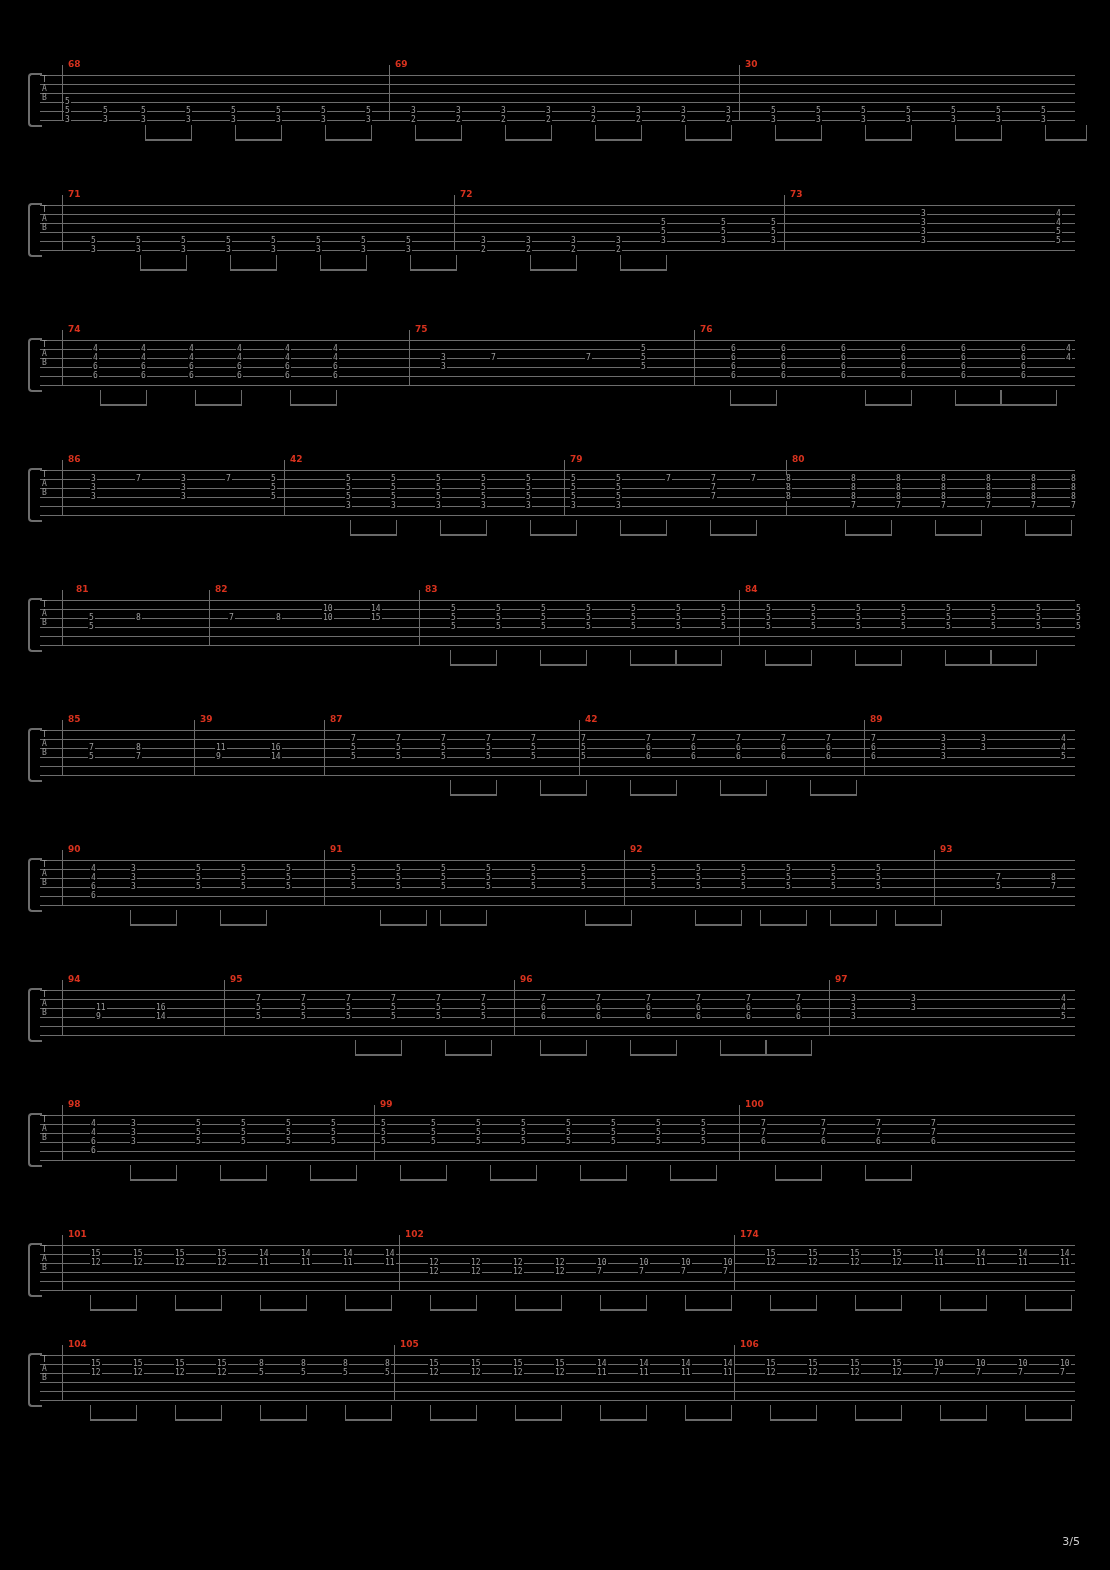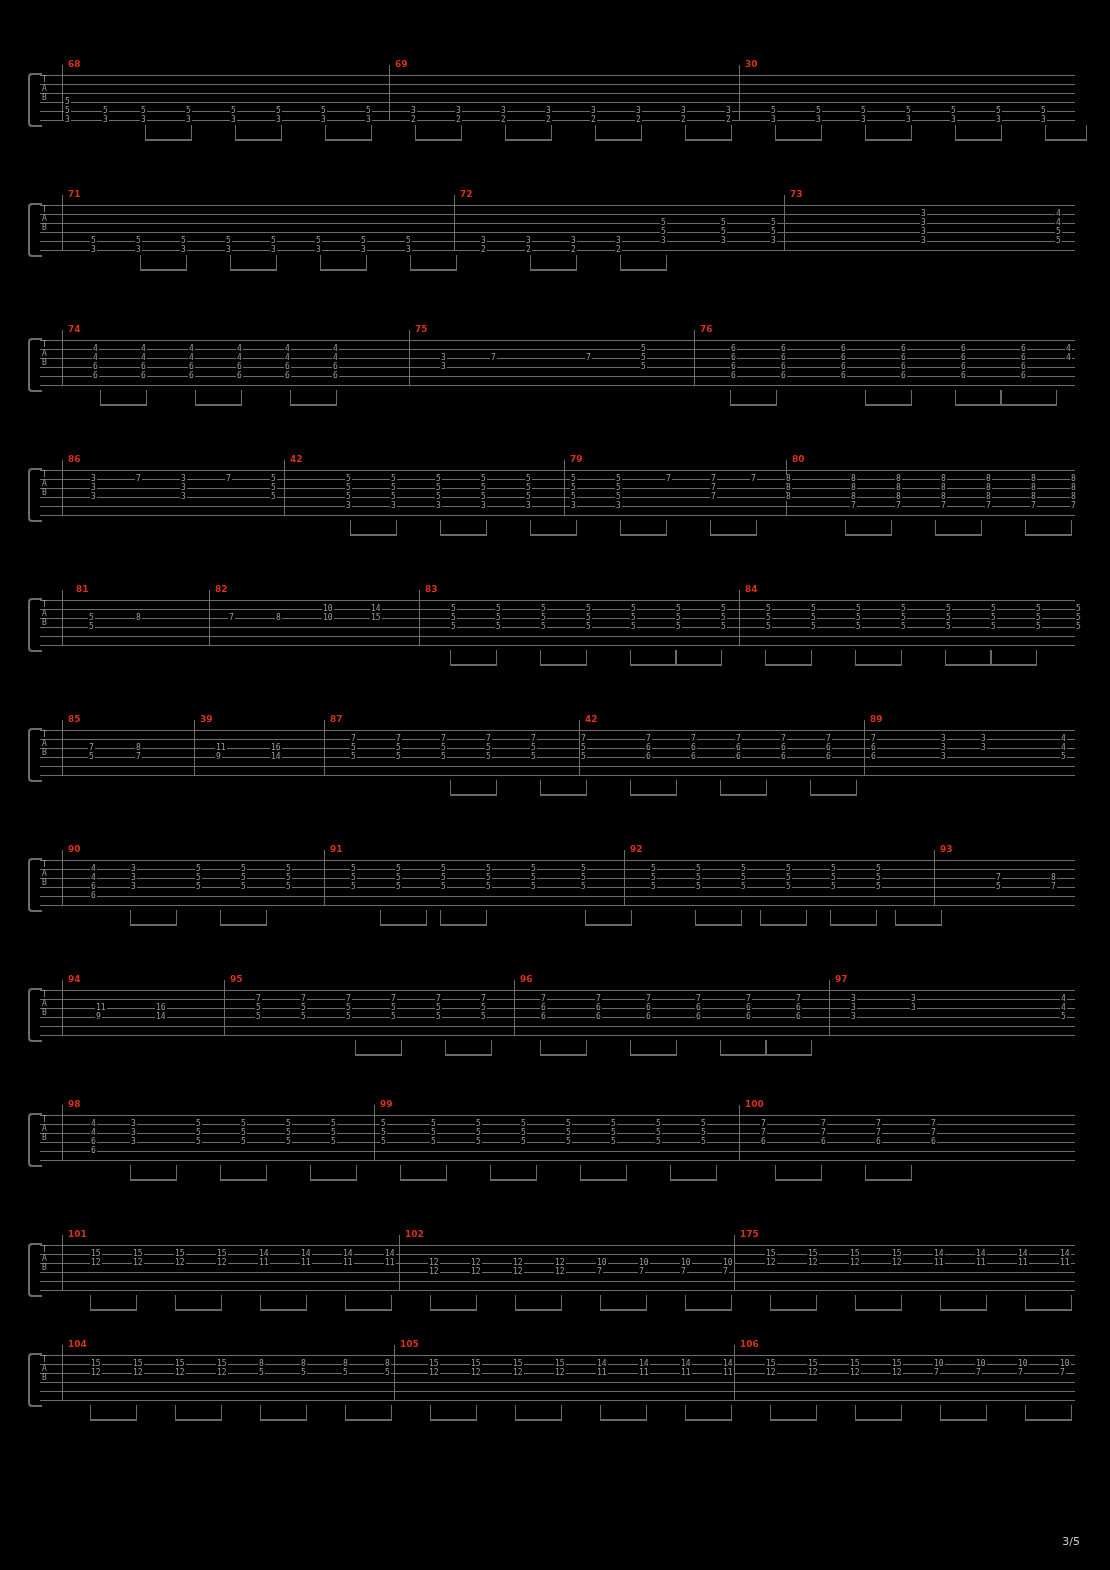--- a/index.html
+++ b/index.html
@@ -836,21 +836,21 @@
           <div class="brace"></div>
           <div class="tabword">
             <span>T</span>
             <span>A</span>
             <span>B</span>
           </div>
           <div class="barnum" style="left: 28px; top: -16px;">101</div>
           <div class="barline" style="left: 22px; top: -10px; height: 56px;"></div>
           <div class="barnum" style="left: 365px; top: -16px;">102</div>
           <div class="barline" style="left: 359px; top: -10px; height: 56px;"></div>
-          <div class="barnum" style="left: 700px; top: -16px;">175</div>
+          <div class="barnum" style="left: 700px; top: -16px;">174</div>
           <div class="barline" style="left: 694px; top: -10px; height: 56px;"></div>
           <div class="num" style="left: 50px; top: 5px;">15</div>
           <div class="num" style="left: 50px; top: 14px;">12</div>
           <div class="num" style="left: 92px; top: 5px;">15</div>
           <div class="num" style="left: 92px; top: 14px;">12</div>
           <div class="num" style="left: 134px; top: 5px;">15</div>
           <div class="num" style="left: 134px; top: 14px;">12</div>
           <div class="num" style="left: 176px; top: 5px;">15</div>
           <div class="num" style="left: 176px; top: 14px;">12</div>
           <div class="num" style="left: 218px; top: 5px;">14</div>

